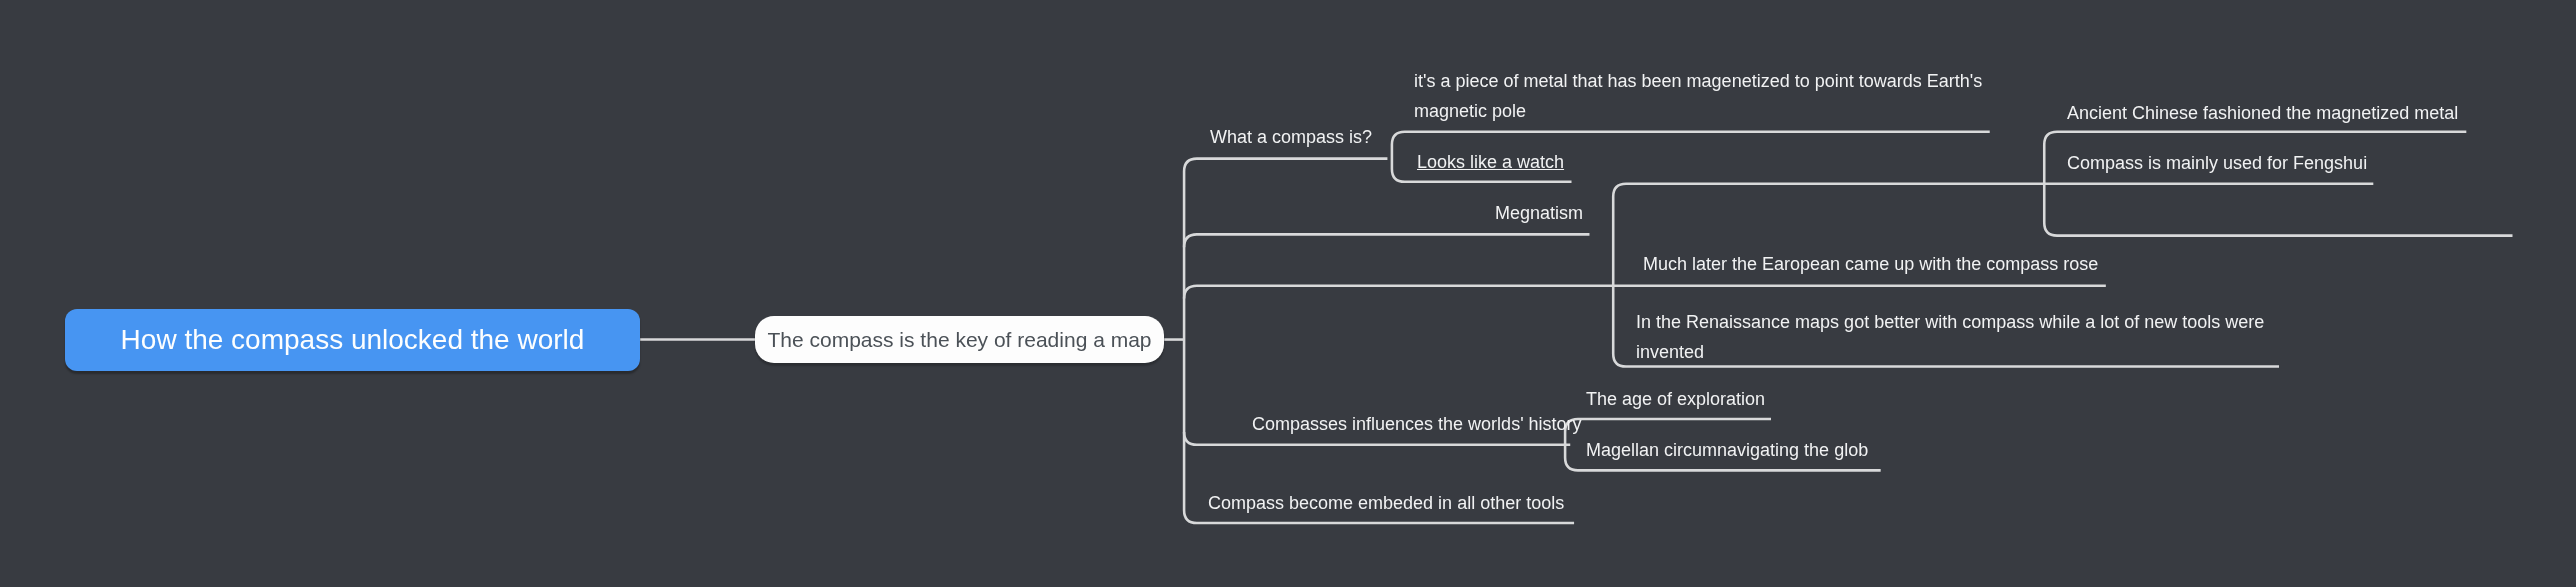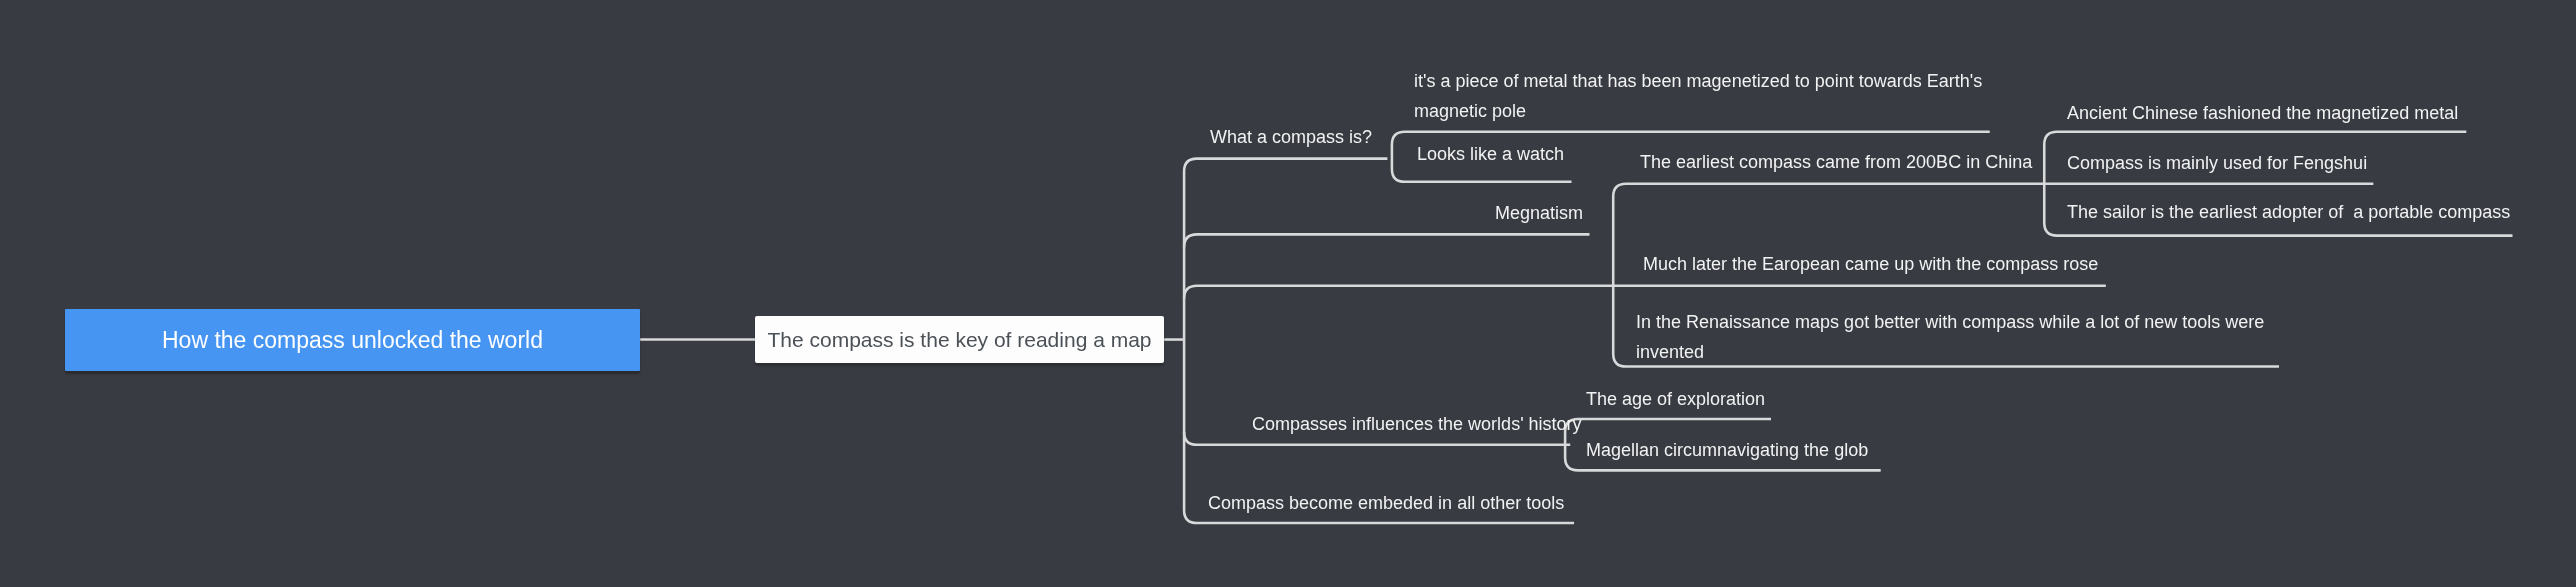--- a/index.html
+++ b/index.html
@@ -21,29 +21,29 @@
   }
   .node.wrap{white-space:pre-wrap;}
   .box{
     position:absolute;
     display:flex;align-items:center;justify-content:center;
     text-align:center;
   }
   .root-box{
     background:#4795f2;
     color:#fdfefe;
-    font-size:23px;
-    border-radius:1px;
+    font-size:28px;
+    border-radius:12px;
     box-shadow:0 2.6px 1.9px rgba(0,0,0,0.28);
   }
   .main-box{
     background:#fdfdfd;
     color:#4b5157;
     font-size:21px;
-    border-radius:2px;
+    border-radius:19px;
     box-shadow:0 2.6px 1.9px rgba(0,0,0,0.22);
   }
 </style>
 </head>
 <body>
 
 <div class="canvas">
 
   <svg class="links" viewBox="0 0 4016 916" aria-hidden="true">
 
@@ -67,28 +67,26 @@
 
     <path d="M2761 653 H2460 Q2440 653 2440 673 V713 Q2440 733 2460 733 H2932"></path>
   </svg>
 
   <div class="box root-box" style="left:65px;top:309px;width:575px;height:62px;">How the compass unlocked the world</div>
 
   <div class="box main-box" style="left:755px;top:316px;width:409px;height:47px;">The compass is the key of reading a map</div>
 
   <div class="node" style="left:1210px;top:123px;">What a compass is?</div>
   <div class="node wrap" style="left:1414px;top:67px;width:616px;">it's a piece of metal that has been magenetized to point towards Earth's magnetic pole</div>
-  <div class="node" style="left:1417px;top:140px;">Looks like a watch</div>
+  <div class="node" style="left:1417px;top:148px;text-decoration:underline;">Looks like a watch</div>
 
   <div class="node" style="left:1495px;top:199px;">Megnatism</div>
 
-  <div class="node" style="left:1640px;top:148px;">The earliest compass came from 200BC in China</div>
   <div class="node" style="left:2067px;top:99px;">Ancient Chinese fashioned the magnetized metal</div>
   <div class="node" style="left:2067px;top:149px;">Compass is mainly used for Fengshui</div>
-  <div class="node" style="left:2067px;top:198px;">The sailor is the earliest adopter of  a portable compass</div>
   <div class="node" style="left:1643px;top:250px;">Much later the Earopean came up with the compass rose</div>
   <div class="node wrap" style="left:1636px;top:300px;width:667px;margin-top:8px;">In the Renaissance maps got better with compass while a lot of new tools were invented</div>
 
   <div class="node" style="left:1252px;top:410px;">Compasses influences the worlds' history</div>
   <div class="node" style="left:1586px;top:385px;">The age of exploration</div>
   <div class="node" style="left:1586px;top:436px;">Magellan circumnavigating the glob</div>
 
   <div class="node" style="left:1208px;top:489px;">Compass become embeded in all other tools</div>
 
 </div>

